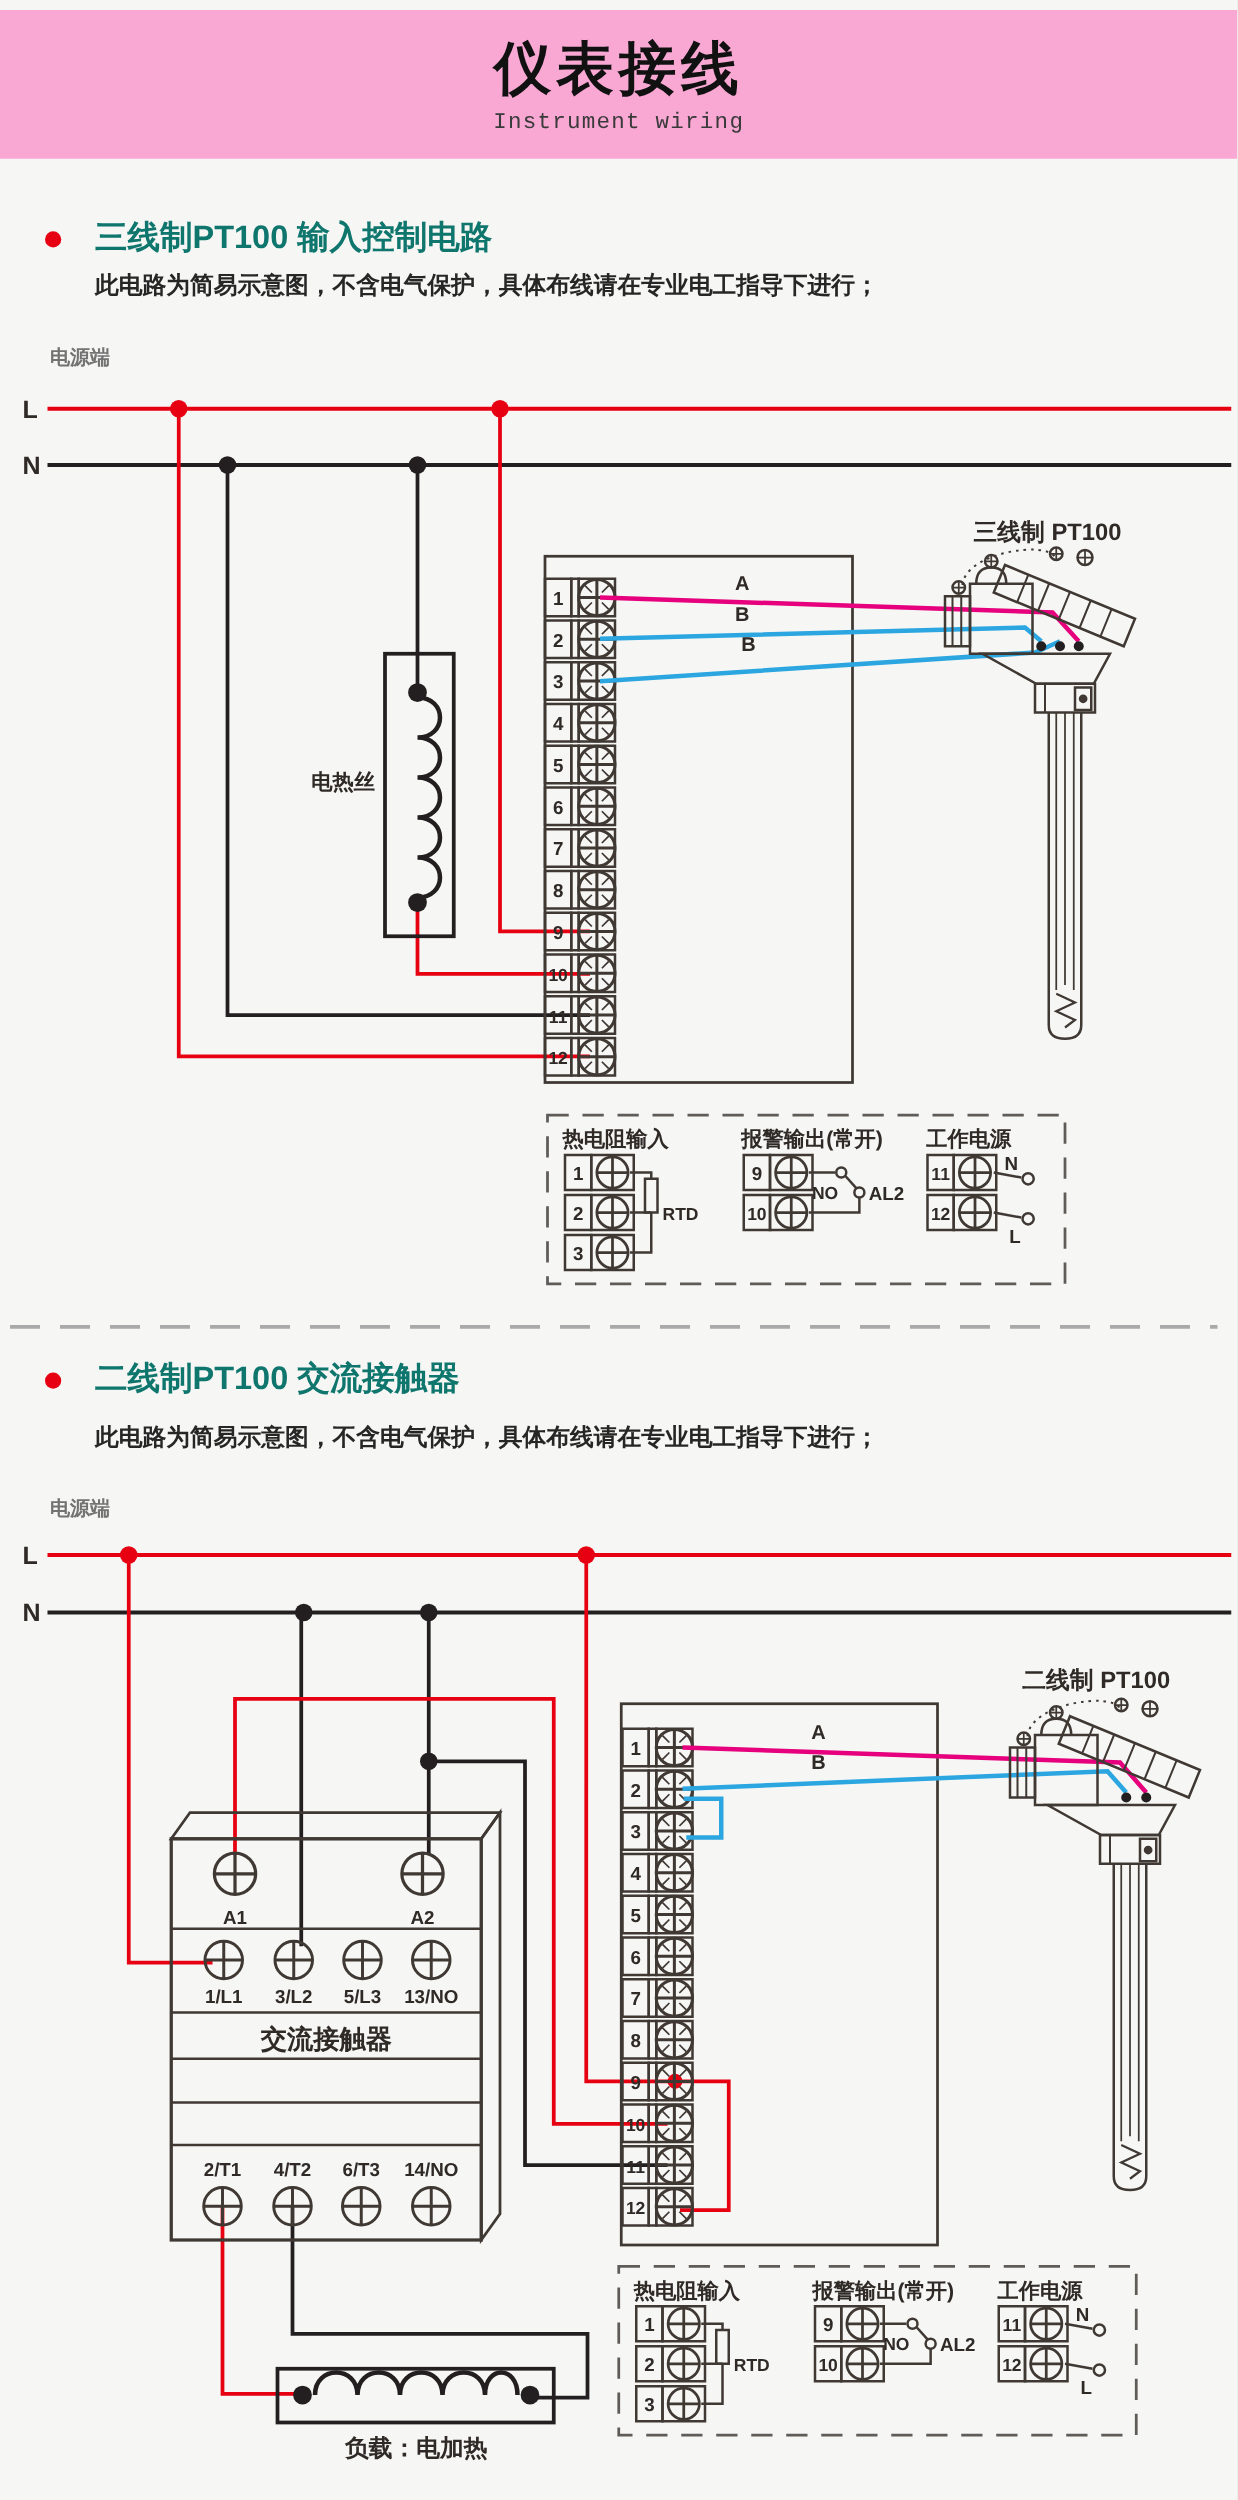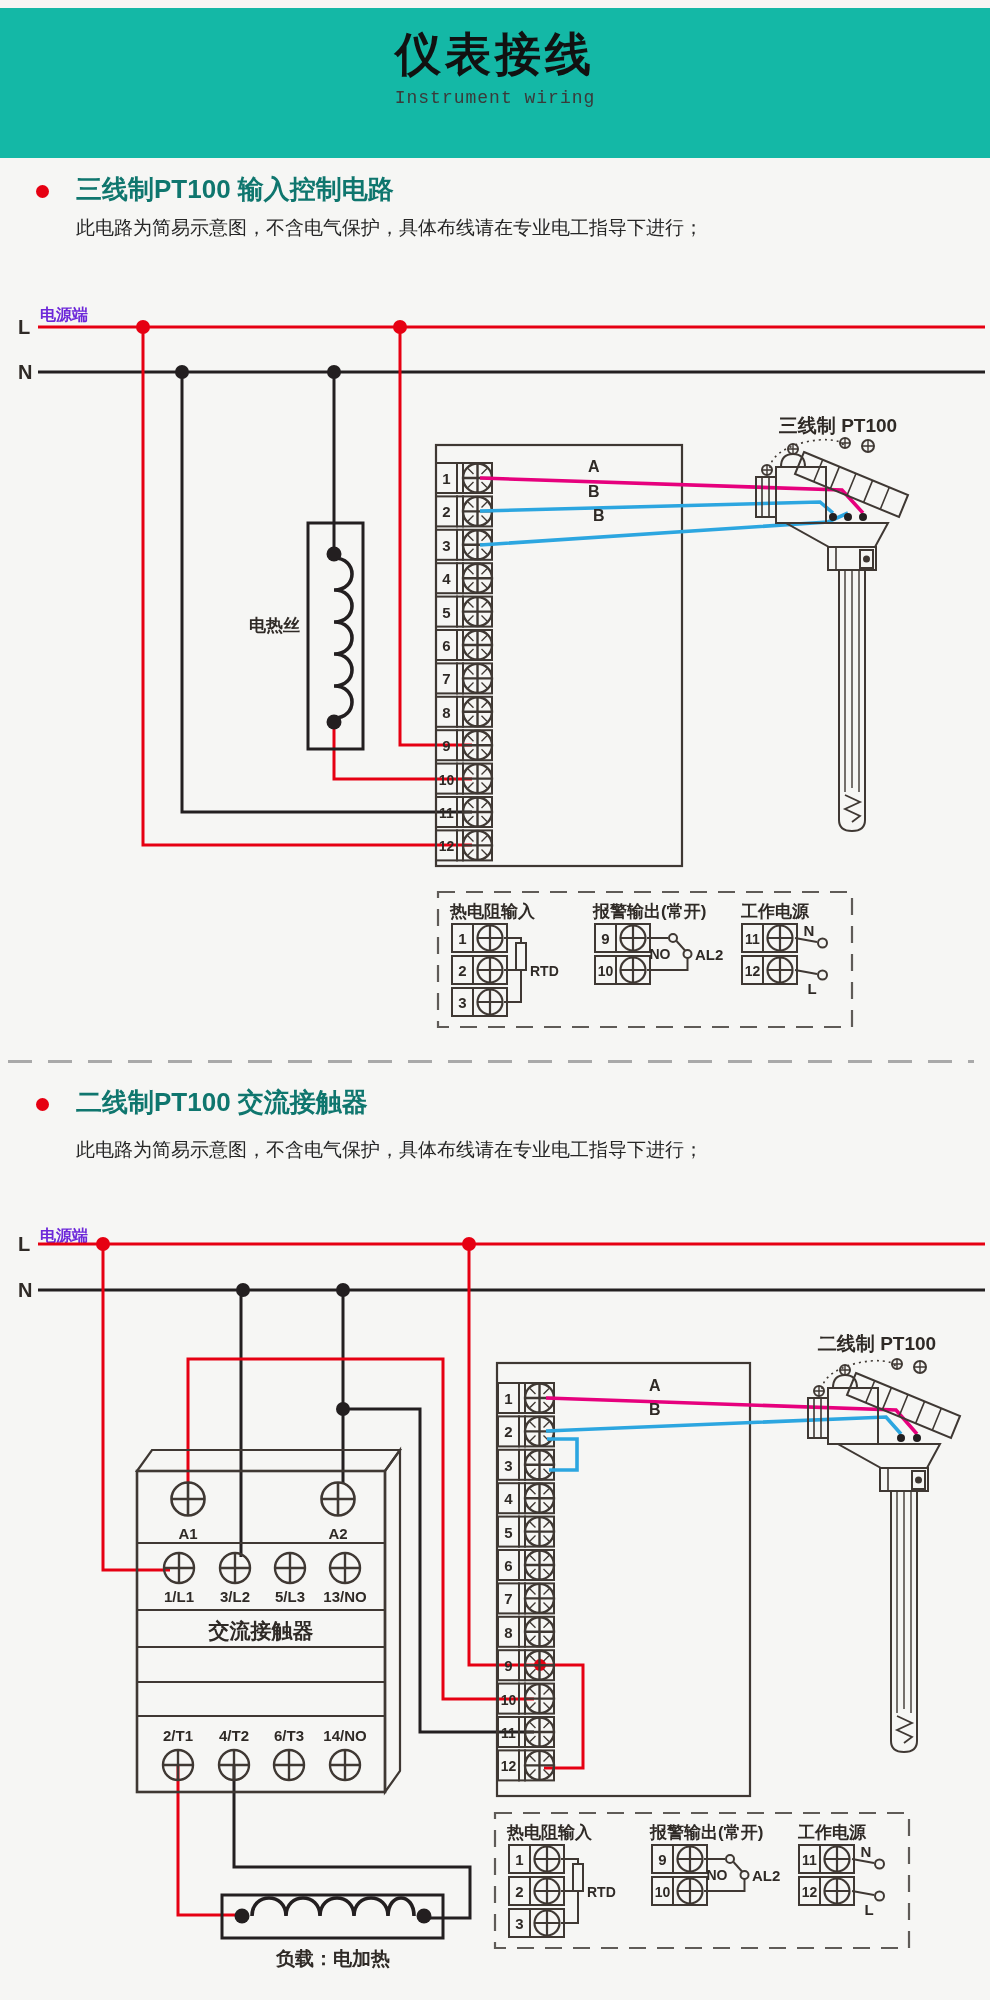--- a/index.html
+++ b/index.html
@@ -1,24 +1,24 @@
 <!DOCTYPE html>
 <html><head>
 <meta charset="utf-8">
 <style>
   html,body{margin:0;padding:0;background:#e8e8e8;}
   .page{position:relative;width:990px;height:2000px;background:#f6f6f4;overflow:hidden;
         font-family:"Liberation Sans","DejaVu Sans",sans-serif;color:#1c1c1c;}
-  .hdr{position:absolute;left:0;top:8px;width:990px;height:150px;background:#14b8a6;text-align:center;}
+  .hdr{position:absolute;left:0;top:8px;width:990px;height:119px;background:#f9a8d4;text-align:center;}
   .hdr .t{margin:0;padding-top:16px;font-size:46px;font-weight:700;letter-spacing:4px;color:#111;}
   .hdr .s{margin:2px 0 0 0;font-size:18px;color:#3a3a3a;letter-spacing:1px;font-family:Liberation Mono, monospace;}
   .bullet{position:absolute;width:13px;height:13px;border-radius:50%;background:#e60012;}
   .shead{position:absolute;left:76px;font-size:26px;font-weight:700;color:#0f766e;white-space:nowrap;}
-  .note{position:absolute;left:76px;font-size:19px;font-weight:400;color:#262626;white-space:nowrap;text-align:center;}
-  .plabel{position:absolute;left:40px;font-size:16px;font-weight:700;color:#6d28d9;margin-top:29px;}
+  .note{position:absolute;left:76px;font-size:19px;font-weight:700;color:#262626;white-space:nowrap;text-align:center;}
+  .plabel{position:absolute;left:40px;font-size:16px;font-weight:700;color:#737373;}
   .divider{position:absolute;left:8px;width:966px;height:3px;
            background:repeating-linear-gradient(90deg,#a9a9a9 0 24px,transparent 24px 40px);}
   svg.circuit{position:absolute;left:0;}
   svg text{font-family:"Liberation Sans","DejaVu Sans",sans-serif;font-weight:700;fill:#2f2a26;}
 </style>
 </head>
 <body>
 
 <div class="page">
 

